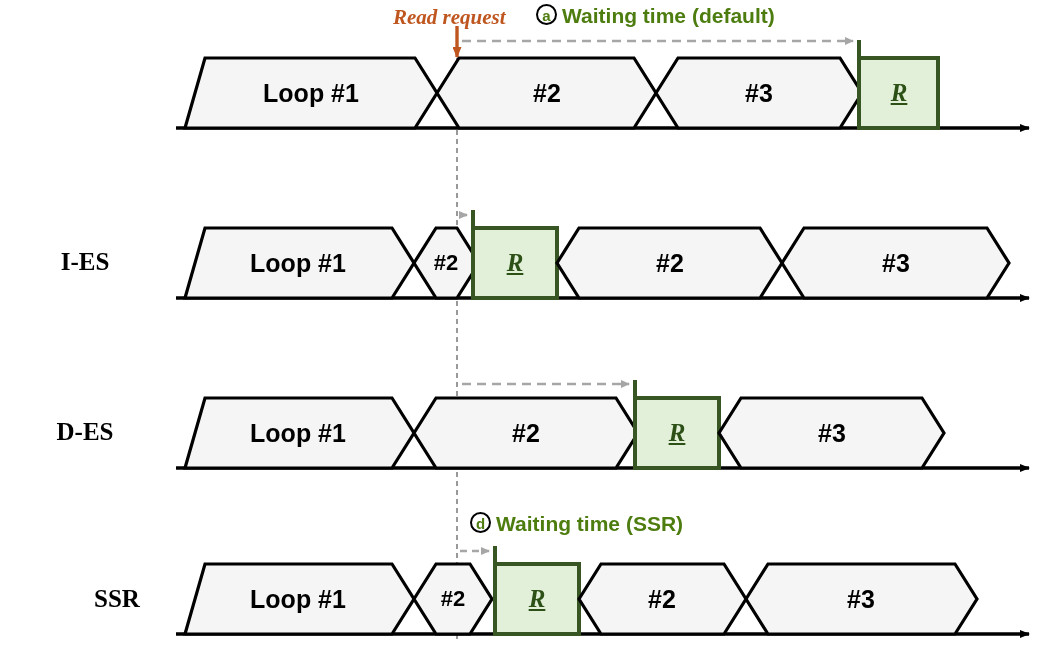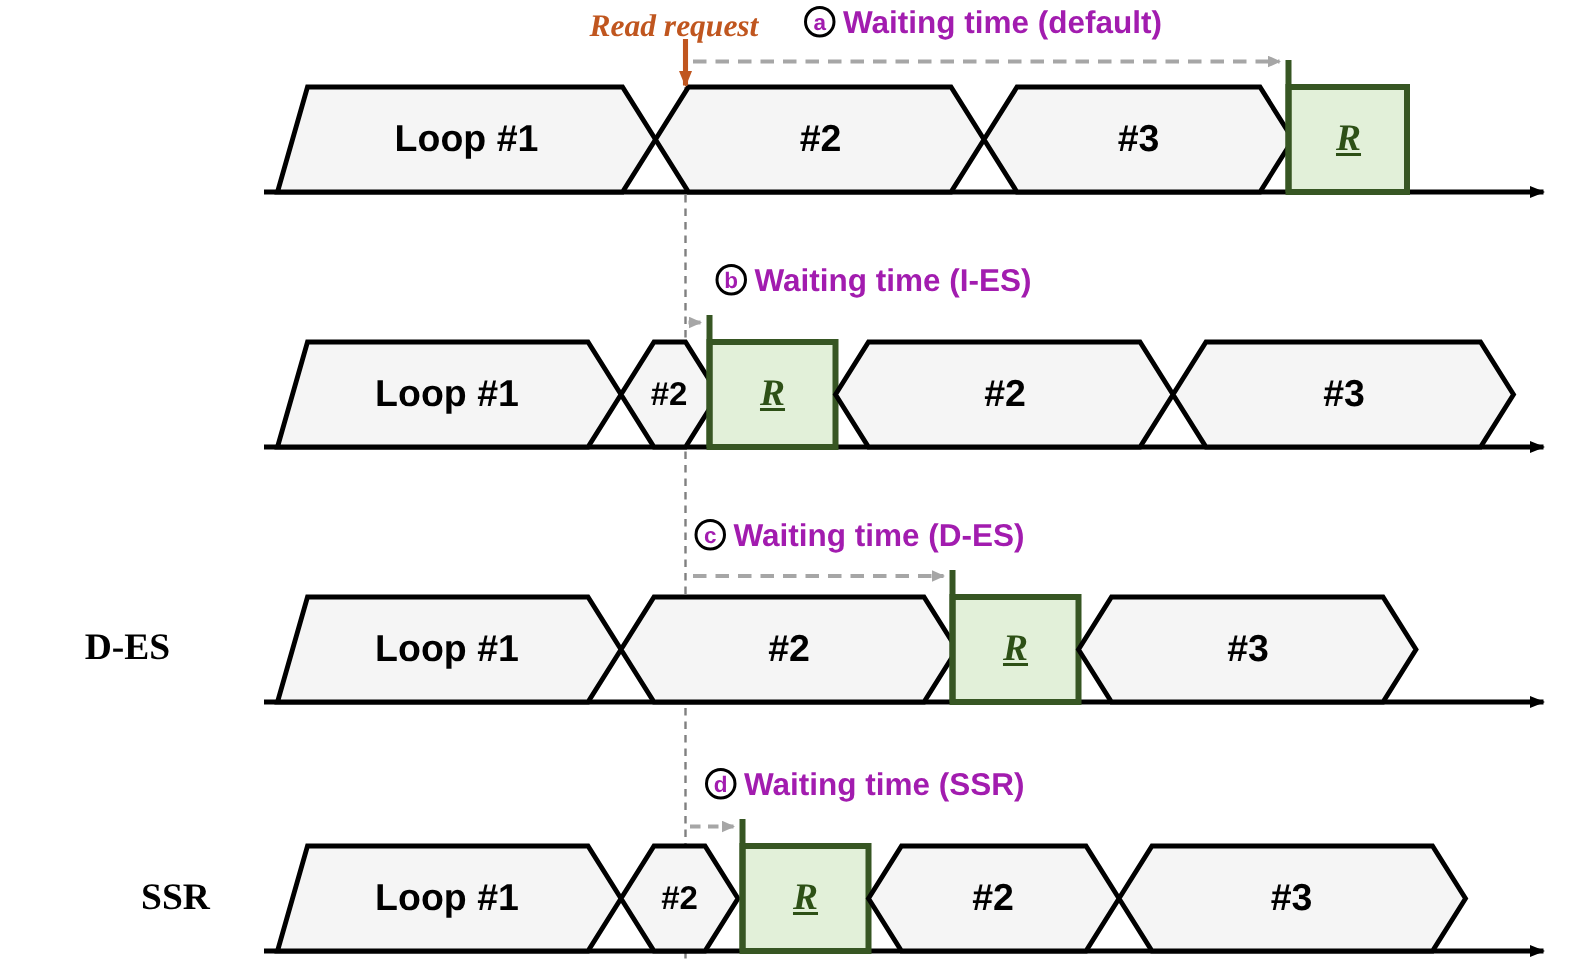--- a/index.html
+++ b/index.html
@@ -29,21 +29,21 @@
     text-align: center;
     line-height: 1.08;
     width: 170px;
     left: 0;
   }
   .annot {
     position: absolute;
     font-family: "Liberation Sans", sans-serif;
     font-weight: bold;
     font-size: 21px;
-    color: #a21caf;
+    color: #4d7c0f;
     white-space: nowrap;
   }
   .annot .circ {
     display: inline-block;
     width: 21px;
     height: 21px;
     line-height: 19px;
     border: 2.1px solid #000;
     border-radius: 50%;
     text-align: center;
@@ -171,37 +171,34 @@
       <path d="M579,599 L601,564 L724,564 L746,599 L724,634 L601,634 Z" fill="#f5f5f5" stroke="#000000" stroke-width="3.2" stroke-linejoin="miter"></path>
 
       <path d="M746,599 L768,564 L955,564 L977,599 L955,634 L768,634 Z" fill="#f5f5f5" stroke="#000000" stroke-width="3.2" stroke-linejoin="miter"></path>
 
       <line x1="460" y1="551" x2="489" y2="551" stroke="#a6a6a6" stroke-width="2.6" stroke-dasharray="7,5" marker-end="url(#arrowGray)"></line>
     </g>
   </svg>
 
   <div class="row-label" style="top:62px;">
   </div>
+  <div class="row-label" style="top:248px;">
+    <div>I-ES</div>
+  </div>
   <div class="row-label" style="top:418px;font-family:Liberation Serif, serif;">
     <div>D-ES</div>
   </div>
   <div class="row-label" style="top:585px;margin-left:32px;">
     <div>SSR</div>
   </div>
 
   <div class="readreq" style="left:393px; top:5px; color:#c0561f;">Read request</div>
 
   <div class="annot" style="left:536px; top:4px;">
     <span class="circ">a</span><span>Waiting time (default)</span>
-  </div>
-  <div class="annot" style="left:477px; top:176px;">
-    <span class="circ">b</span><span>Waiting time (I-ES)</span>
-  </div>
-  <div class="annot" style="left:463px; top:346px;">
-    <span class="circ">c</span><span>Waiting time (D-ES)</span>
   </div>
   <div class="annot" style="left:470px; top:512px;">
     <span class="circ">d</span><span>Waiting time (SSR)</span>
   </div>
 
   <div class="blk-text" style="left:311px; top:93px;">Loop #1</div>
   <div class="blk-text" style="left:547px; top:93px;">#2</div>
   <div class="blk-text" style="left:759px; top:93px;">#3</div>
   <div class="r-text" style="left:899px; top:93px;">R</div>
 

